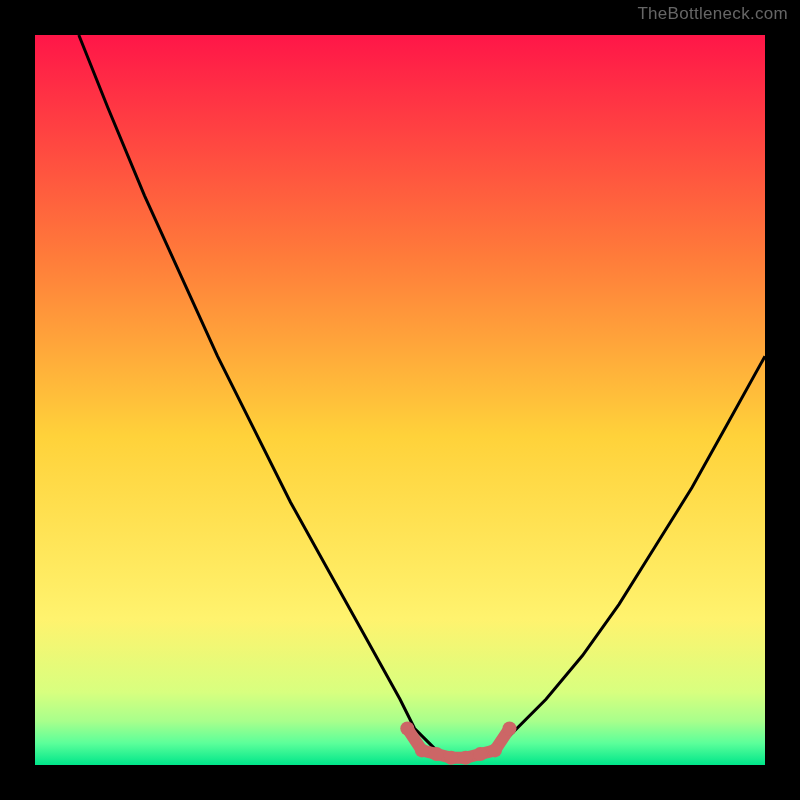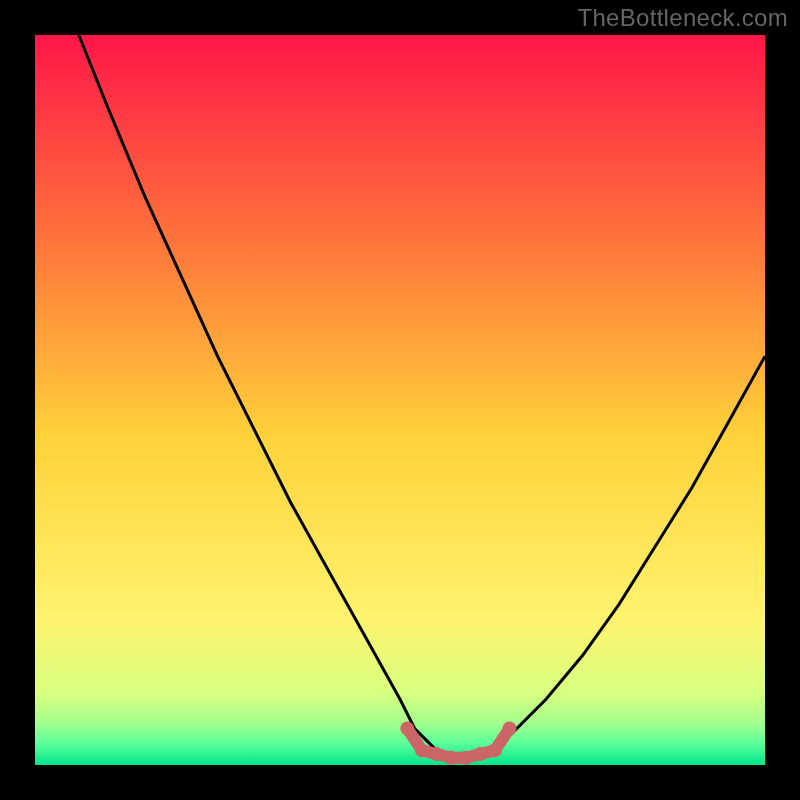--- a/index.html
+++ b/index.html
@@ -14,21 +14,21 @@
   .frame {
     position: relative;
     width: 800px;
     height: 800px;
   }
   .watermark {
     position: absolute;
     top: 4px;
     right: 12px;
     color: #666;
-    font-size: 24px;
+    font-size: 17px;
     font-weight: 500;
     letter-spacing: 0.3px;
     z-index: 10;
   }
   svg {
     display: block;
   }
 </style>
 </head>
 <body>

